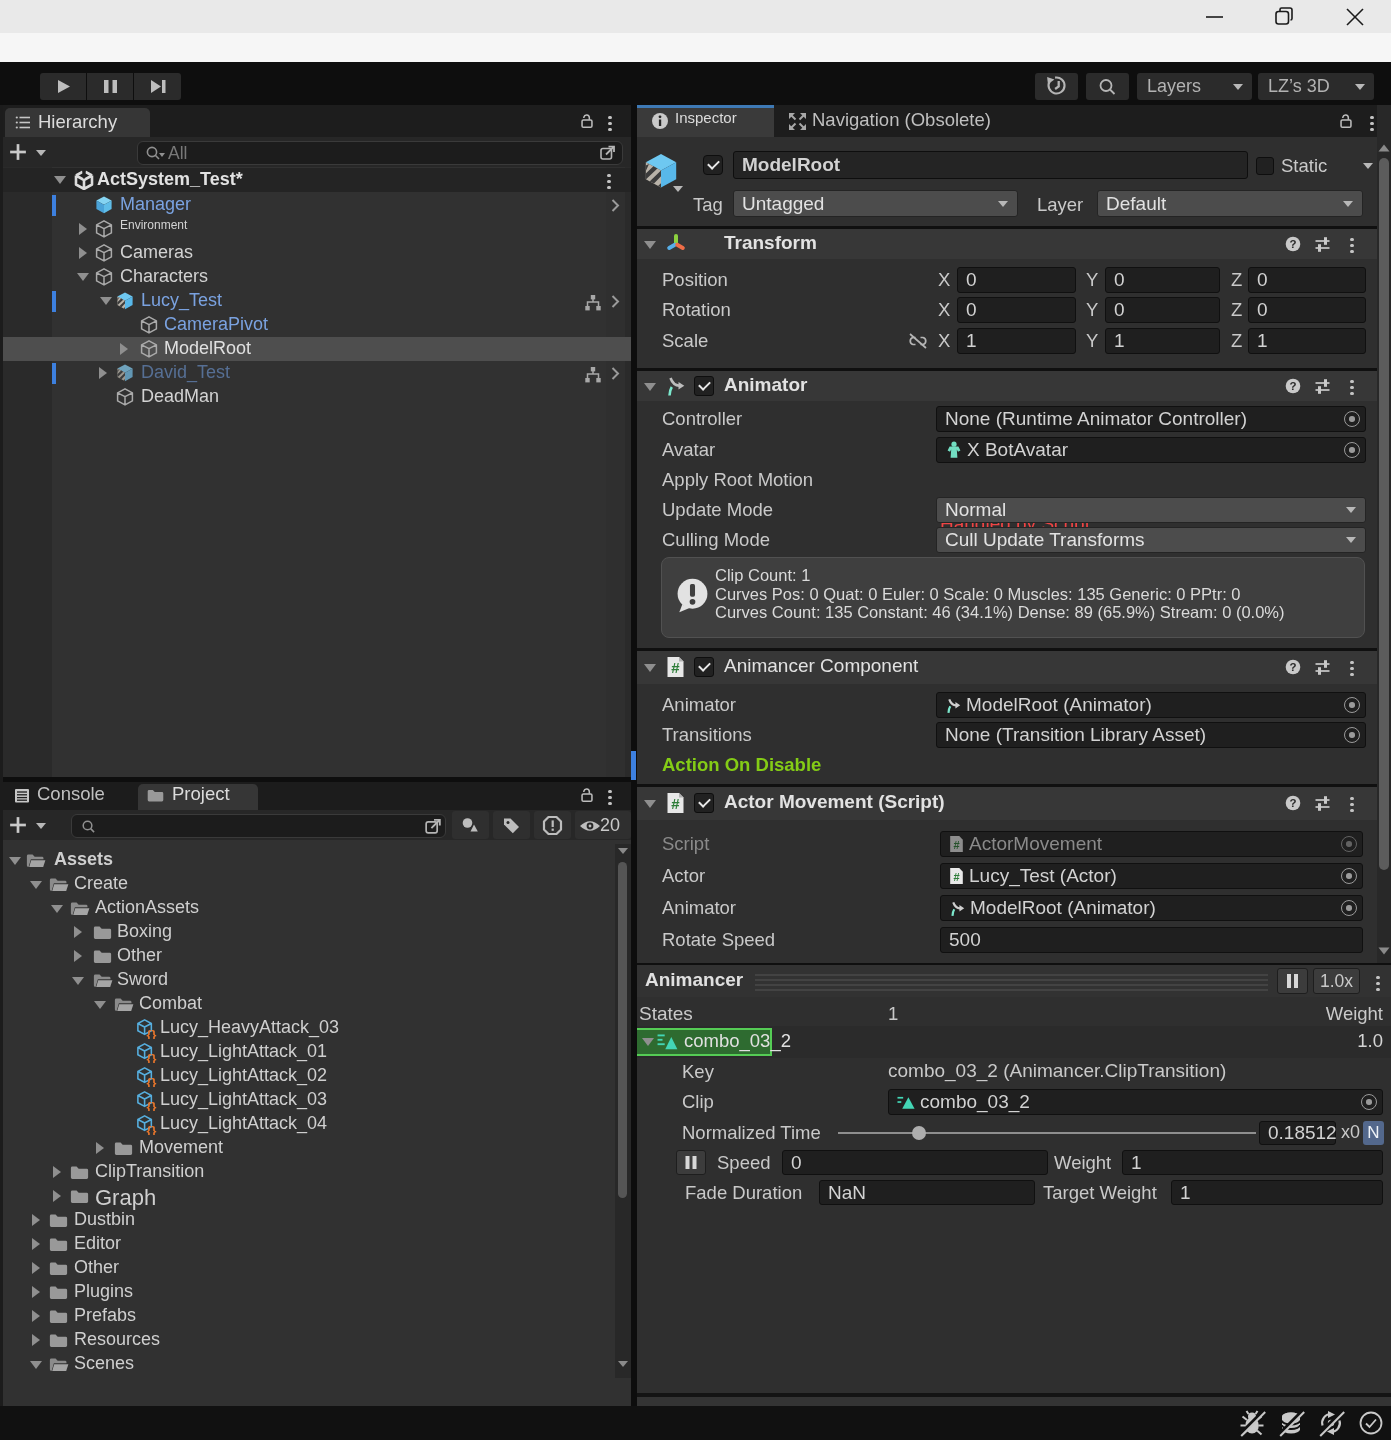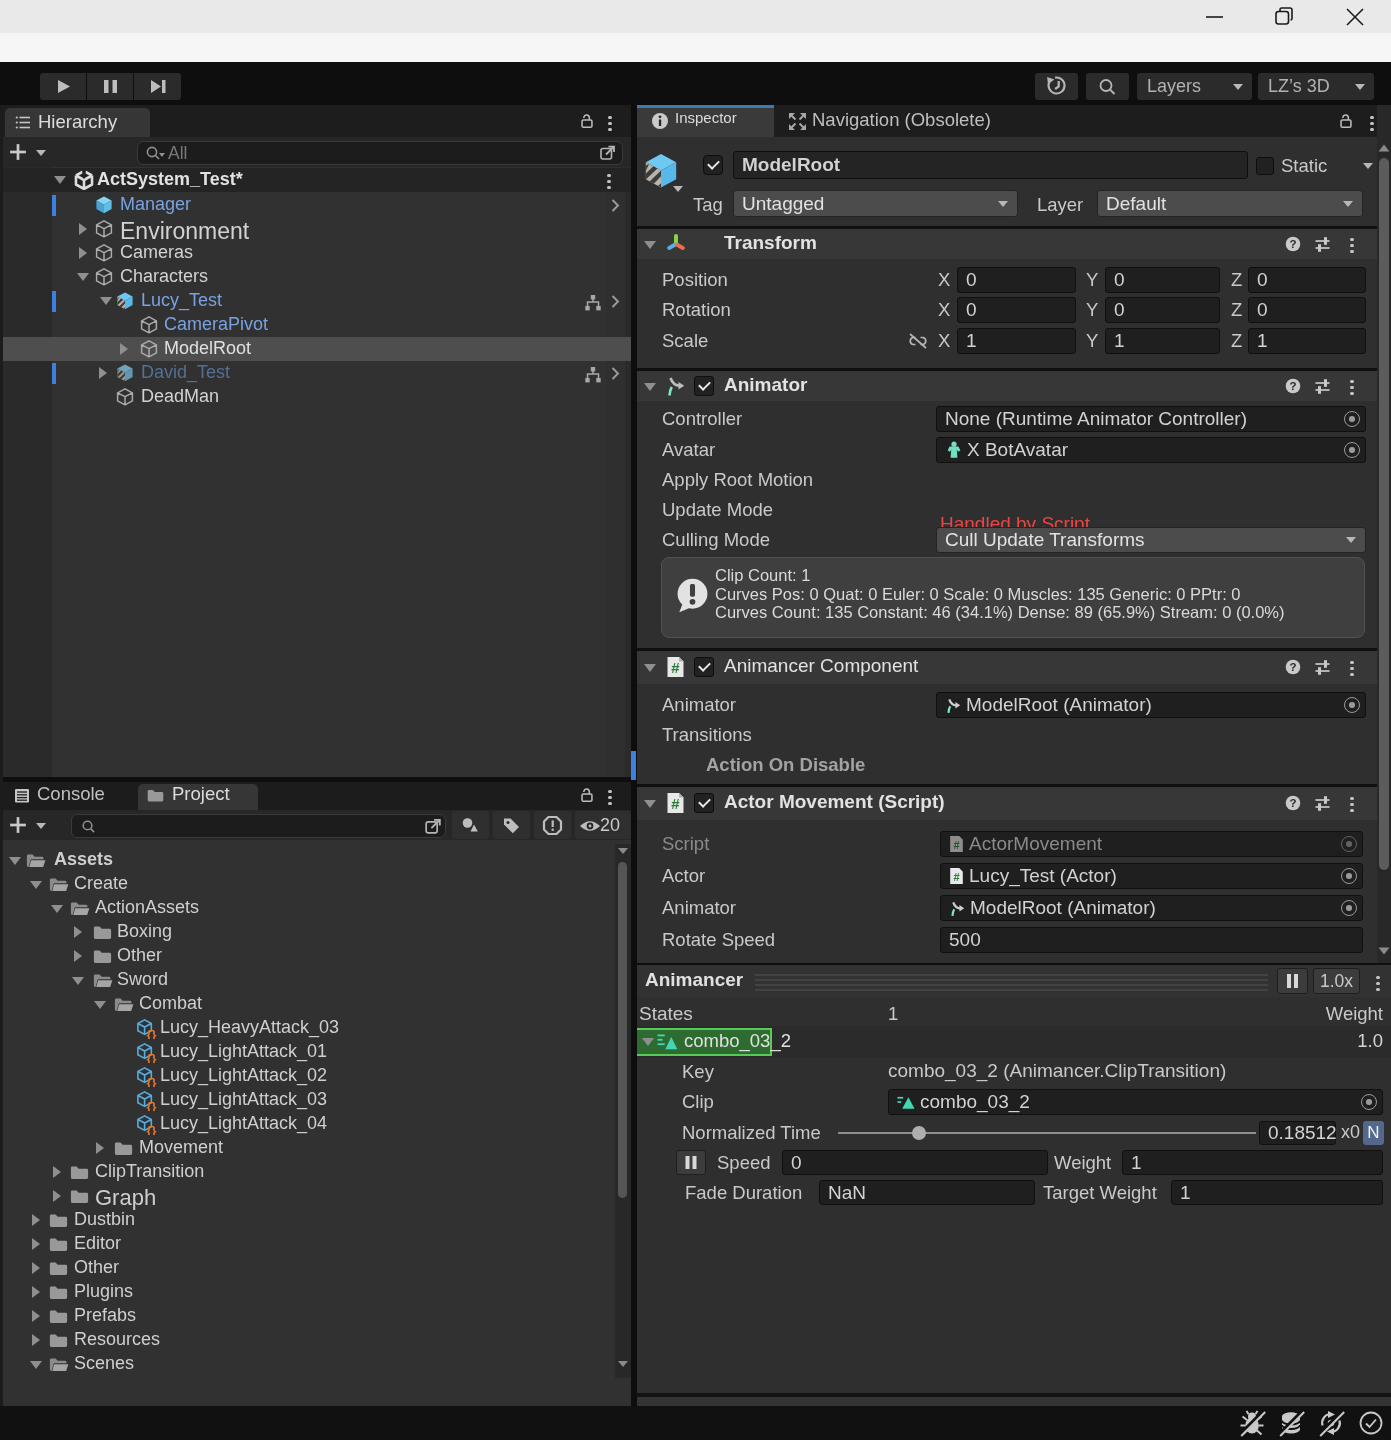--- a/index.html
+++ b/index.html
@@ -216,21 +216,21 @@
       </svg>
   <div class="abs" style="left:120px;top:89px;font-size:18px;color:#7aa2e0;">Manager</div>
   <svg class="abs" style="left:611px;top:93px" width="9" height="15" viewBox="0 0 9 15">
         <use href="#chev"></use>
       </svg>
 
   <div class="abs tri-r" style="left:79px;top:118px;"></div>
   <svg class="abs" style="left:94px;top:114px" width="20" height="20" viewBox="0 0 20 20">
         <use href="#cubeO"></use>
       </svg>
-  <div class="abs" style="left:120px;top:113px;font-size:23px;color:#d2d2d2;">Environment</div>
+  <div class="abs" style="left:120px;top:113px;font-size:12px;color:#d2d2d2;">Environment</div>
 
   <div class="abs tri-r" style="left:79px;top:142px;"></div>
   <svg class="abs" style="left:94px;top:138px" width="20" height="20" viewBox="0 0 20 20">
         <use href="#cubeO"></use>
       </svg>
   <div class="abs" style="left:120px;top:137px;font-size:18px;color:#d2d2d2;">Cameras</div>
 
   <div class="abs tri-d" style="left:77px;top:168px;"></div>
   <svg class="abs" style="left:94px;top:162px" width="20" height="20" viewBox="0 0 20 20">
         <use href="#cubeO"></use>
@@ -571,20 +571,21 @@
   <div class="abs" style="left:25px;top:303px;font-size:18.5px;color:#c9c9c9;">Controller</div>
   <div class="field" style="left:299px;top:301px;width:430px;height:26px;">None (Runtime Animator Controller)<span class="objdot"></span></div>
   <div class="abs" style="left:25px;top:334px;font-size:18.5px;color:#c9c9c9;">Avatar</div>
   <div class="field" style="left:299px;top:332px;width:430px;height:26px;"><svg style="margin-right:4px" width="18" height="18" viewBox="0 0 18 18">
           <circle cx="9" cy="3.2" r="2.6" fill="#72dec2"></circle>
           <path d="M2.6 9.5 L4.6 5.6 L13.4 5.6 L15.4 9.5 L13 10.8 L11.8 8.6 L12.4 16.8 L5.6 16.8 L6.2 8.6 L5 10.8 Z" fill="#72dec2"></path>
         </svg>X BotAvatar<span class="objdot"></span></div>
   <div class="abs lbl" style="left:25px;top:364px;">Apply Root Motion</div>
   <div class="abs" style="left:303px;top:364px;font-size:19px;color:#ef4444;margin-top:44px;">Handled by Script</div>
   <div class="abs lbl" style="left:25px;top:394px;">Update Mode</div>
+  <div class="dd" style="left:299px;top:392px;width:430px;height:26px;">Normal<span class="caret tri-d-sm"></span></div>
   <div class="abs lbl" style="left:25px;top:424px;">Culling Mode</div>
   <div class="dd" style="left:299px;top:422px;width:430px;height:26px;">Cull Update Transforms<span class="caret tri-d-sm"></span></div>
   <div class="abs" style="left:24px;top:452px;width:704px;height:81px;background:#3f3f3f;border:1px solid#515151;border-radius:8px;"></div>
   <svg class="abs" style="left:36px;top:471px" width="39" height="39" viewBox="0 0 34 34">
         <circle cx="17" cy="15.5" r="13" fill="#e2e2e2"></circle>
         <path d="M8 25 L5.5 31.5 L15.5 27.5 Z" fill="#e2e2e2"></path>
         <rect x="14.8" y="7" width="4.4" height="11" rx="1.4" fill="#3f3f3f"></rect>
         <circle cx="17" cy="22.5" r="2.5" fill="#3f3f3f"></circle>
       </svg>
   <div class="abs" style="left:78px;top:461px;font-size:16.5px;line-height:18.6px;color:#dadada;">Clip Count: 1<br>Curves Pos: 0 Quat: 0 Euler: 0 Scale: 0 Muscles: 135 Generic: 0 PPtr: 0<br>Curves Count: 135 Constant: 46 (34.1%) Dense: 89 (65.9%) Stream: 0 (0.0%)</div>
@@ -615,22 +616,23 @@
         <i></i>
         <i></i>
       </div>
   <div class="abs" style="left:25px;top:589px;font-size:18.5px;color:#c9c9c9;">Animator</div>
   <div class="field" style="left:299px;top:587px;width:430px;height:26px;"><svg style="margin-right:4px" width="17" height="17" viewBox="0 0 22 22">
           <path d="M4.5 20.5 C 4.7 17, 5.4 14.2, 6.8 12" fill="none" stroke="#7ce8cd" stroke-width="2.8"></path>
           <path d="M5.5 3 C 7.3 8, 10 10.5, 14.5 10.8" fill="none" stroke="#cfcfcf" stroke-width="2.8"></path>
           <path d="M13.5 6.6 L19.7 10.8 L13.5 15 Z" fill="#cfcfcf"></path>
         </svg>ModelRoot (Animator)<span class="objdot"></span></div>
   <div class="abs" style="left:25px;top:619px;font-size:18.5px;color:#c9c9c9;">Transitions</div>
+  <div class="field" style="left:299px;top:617px;width:430px;height:26px;">None (Transition Library Asset)<span class="objdot"></span></div>
   <div class="abs" style="left:-6px;top:646px;width:5px;height:29px;background:#3d80df;z-index:5;"></div>
-  <div class="abs lbl" style="left:25px;top:649px;font-weight:bold;color:#a3a3a3;margin-left:44px;">Action On Disable</div>
+  <div class="abs lbl" style="left:25px;top:649px;font-weight:bold;color:#84cc16;">Action On Disable</div>
   <div class="abs" style="left:0;top:679px;width:740px;height:3px;background:#101010;"></div>
   <div class="hdr" style="top:682px;height:33px;width:740px;"></div>
   <div class="abs tri-d" style="left:7px;top:695px;"></div>
   <svg class="abs" style="left:29px;top:687px" width="19" height="22" viewBox="0 0 19 22">
         <path d="M1.5 1 L13 1 L17.5 5.5 L17.5 21 L1.5 21 Z" fill="#e8e8e8"></path>
         <path d="M13 1 L13 5.5 L17.5 5.5 Z" fill="#b0b0b0"></path>
         <text x="9.5" y="17" text-anchor="middle" font-size="15" font-weight="bold" fill="#2d7d38">#</text>
       </svg>
   <div class="abs cbx on" style="left:57px;top:688px;width:20px;height:20px;"></div>
   <div class="abs" style="left:87px;top:686px;font-size:19px;font-weight:bold;color:#e2e2e2;">Actor Movement (Script)</div>

